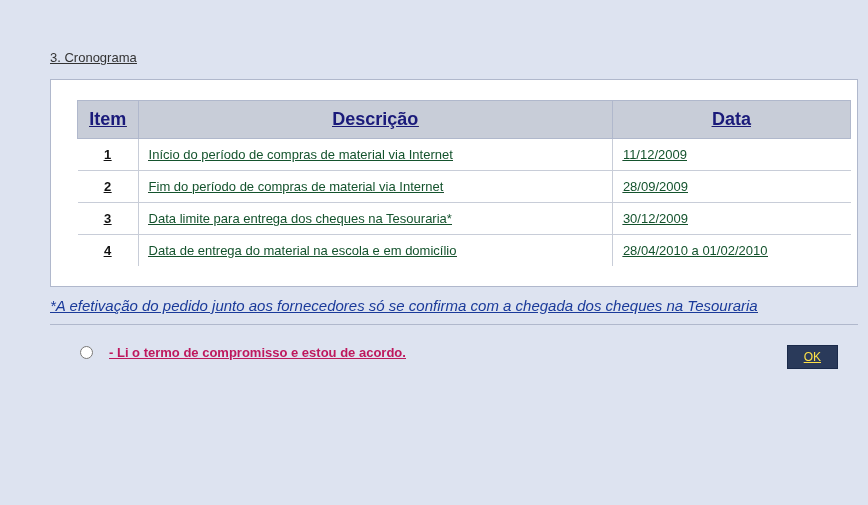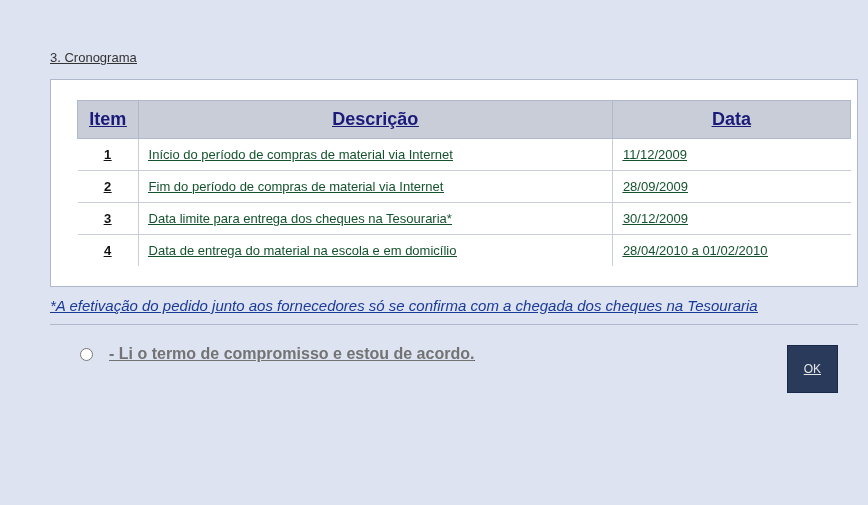--- a/index.html
+++ b/index.html
@@ -72,32 +72,32 @@
     .option-row {
       display: flex;
       align-items: center;
       margin-bottom: 8px;
     }
     .option-row input[type="radio"] {
       margin-right: 6px;
       cursor: pointer;
     }
     .option-label {
-      font-size: 16px;
-      color: #737373;
+      font-size: 13px;
+      color: #be185d;
       font-weight: bold;
     }
     .ok-button {
       position: absolute;
       right: 10px;
       top: 0;
       background-color: #2a3a5a;
-      color: #e5e5e5;
+      color: #fde047;
       border: 1px solid #1a2a4a;
-      padding: 16px 16px;
+      padding: 4px 16px;
       font-size: 12px;
       cursor: pointer;
     }
   </style>
 </head>
 <body>
 
 <p class="section-title">3. Cronograma</p>
 
 <div class="table-container">

